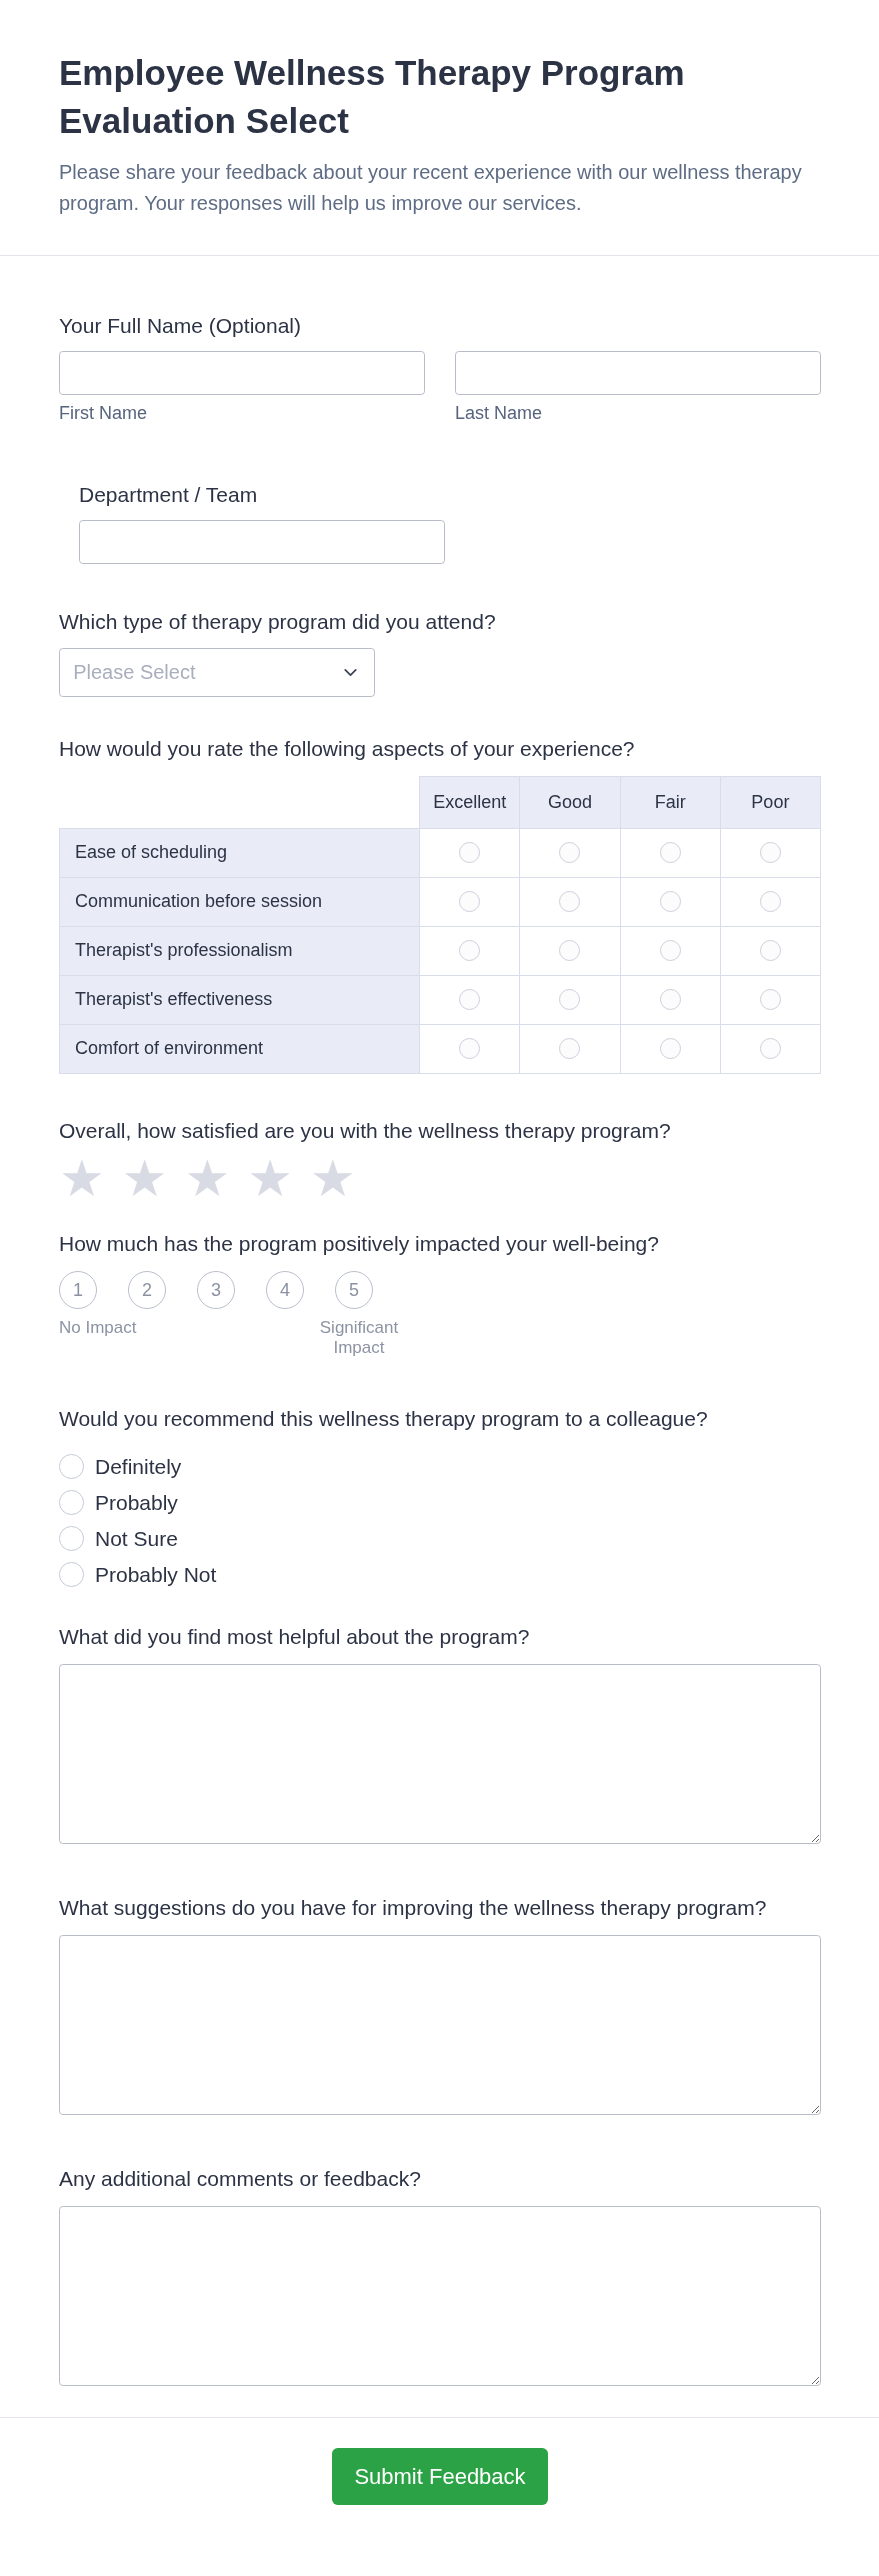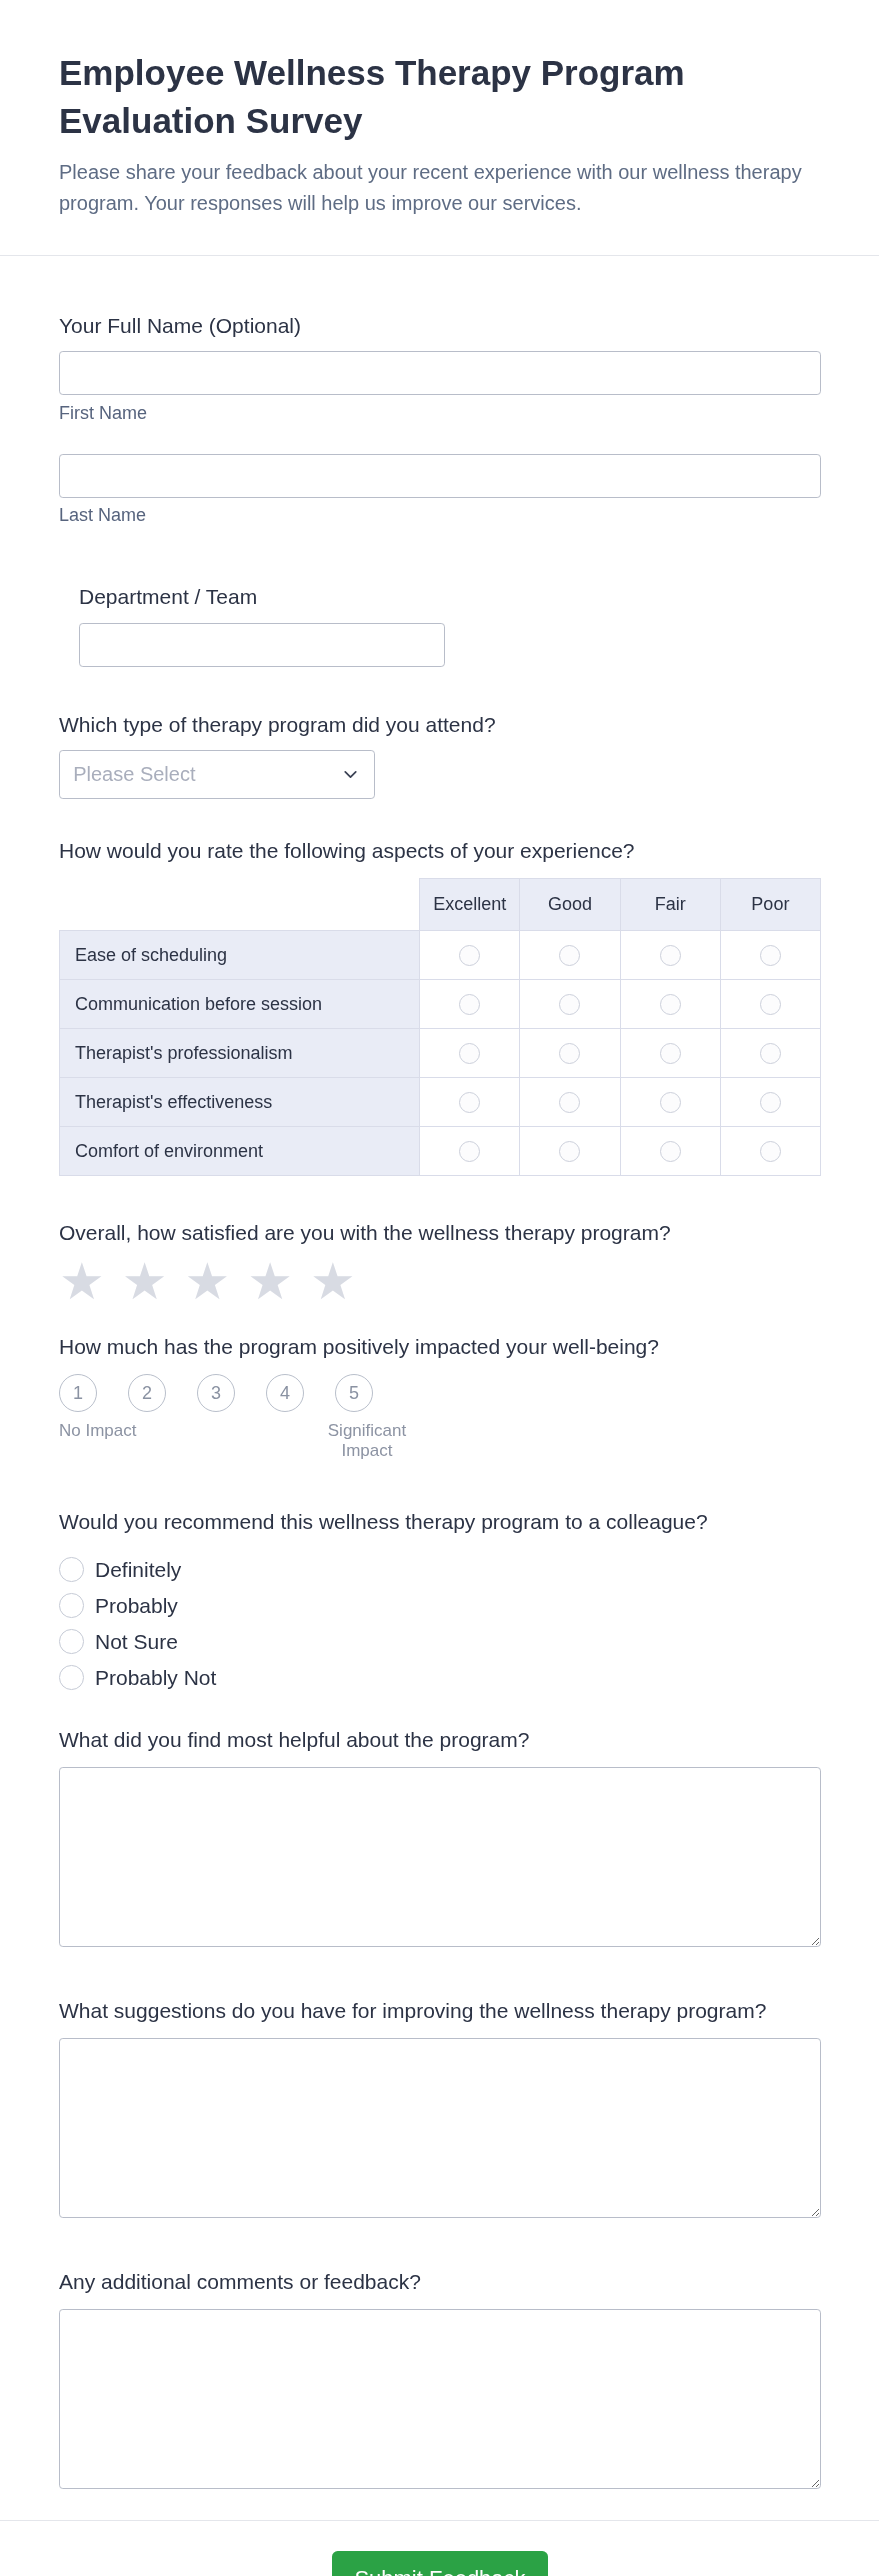--- a/index.html
+++ b/index.html
@@ -54,21 +54,21 @@
     box-sizing:border-box;
     border:0.9px solid #b8bdc9;
     border-radius:3.8px;
     background:#fff;
     padding:0 13.2px;
     font-size:20px;
     color:#2c3345;
     font-family:inherit;
     outline:none;
   }
-  .name-row{display:flex;gap:30px;margin-top:11.4px;flex-direction:column;}
+  .name-row{display:flex;gap:30px;margin-top:11.4px;}
   .name-col{flex:1;min-width:0;}
   .sublabel{
     margin-top:7.6px;
     font-size:18px;
     line-height:21px;
     color:#57647e;
   }
   .short{width:366px;margin-top:11.4px;}
 
   
@@ -152,21 +152,21 @@
     cursor:pointer;
   }
   .scale-label{
     position:absolute;
     top:47px;
     font-size:17px;
     line-height:20px;
     color:#8c93a3;
   }
   .scale-label.min{left:0;white-space:nowrap;}
-  .scale-label.max{left:308px;transform:translateX(-50%);width:114px;text-align:center;}
+  .scale-label.max{left:300px;transform:translateX(-50%);width:114px;text-align:center;}
 
   
   .options{margin-top:9.5px;}
   .option-row{
     display:flex;align-items:flex-end;gap:11.4px;
     height:36px;cursor:pointer;
   }
   .radio-lg{
     width:24.6px;height:24.6px;
     box-sizing:border-box;
@@ -209,21 +209,21 @@
     font-family:inherit;
     cursor:pointer;
   }
 </style>
 </head>
 <body>
 
 <div class="page">
 
   <header class="form-header">
-    <h1 class="form-title">Employee Wellness Therapy Program Evaluation Survey</h1>
+    <h1 class="form-title">Employee Wellness Therapy Program Evaluation Select</h1>
     <p class="form-subtitle">Please share your feedback about your recent experience with our wellness therapy program. Your responses will help us improve our services.</p>
   </header>
 
   <div class="divider header-divider"></div>
 
   <main class="form-body">
 
     <section class="q1">
       <div class="q-label">Your Full Name (Optional)</div>
       <div class="name-row">

